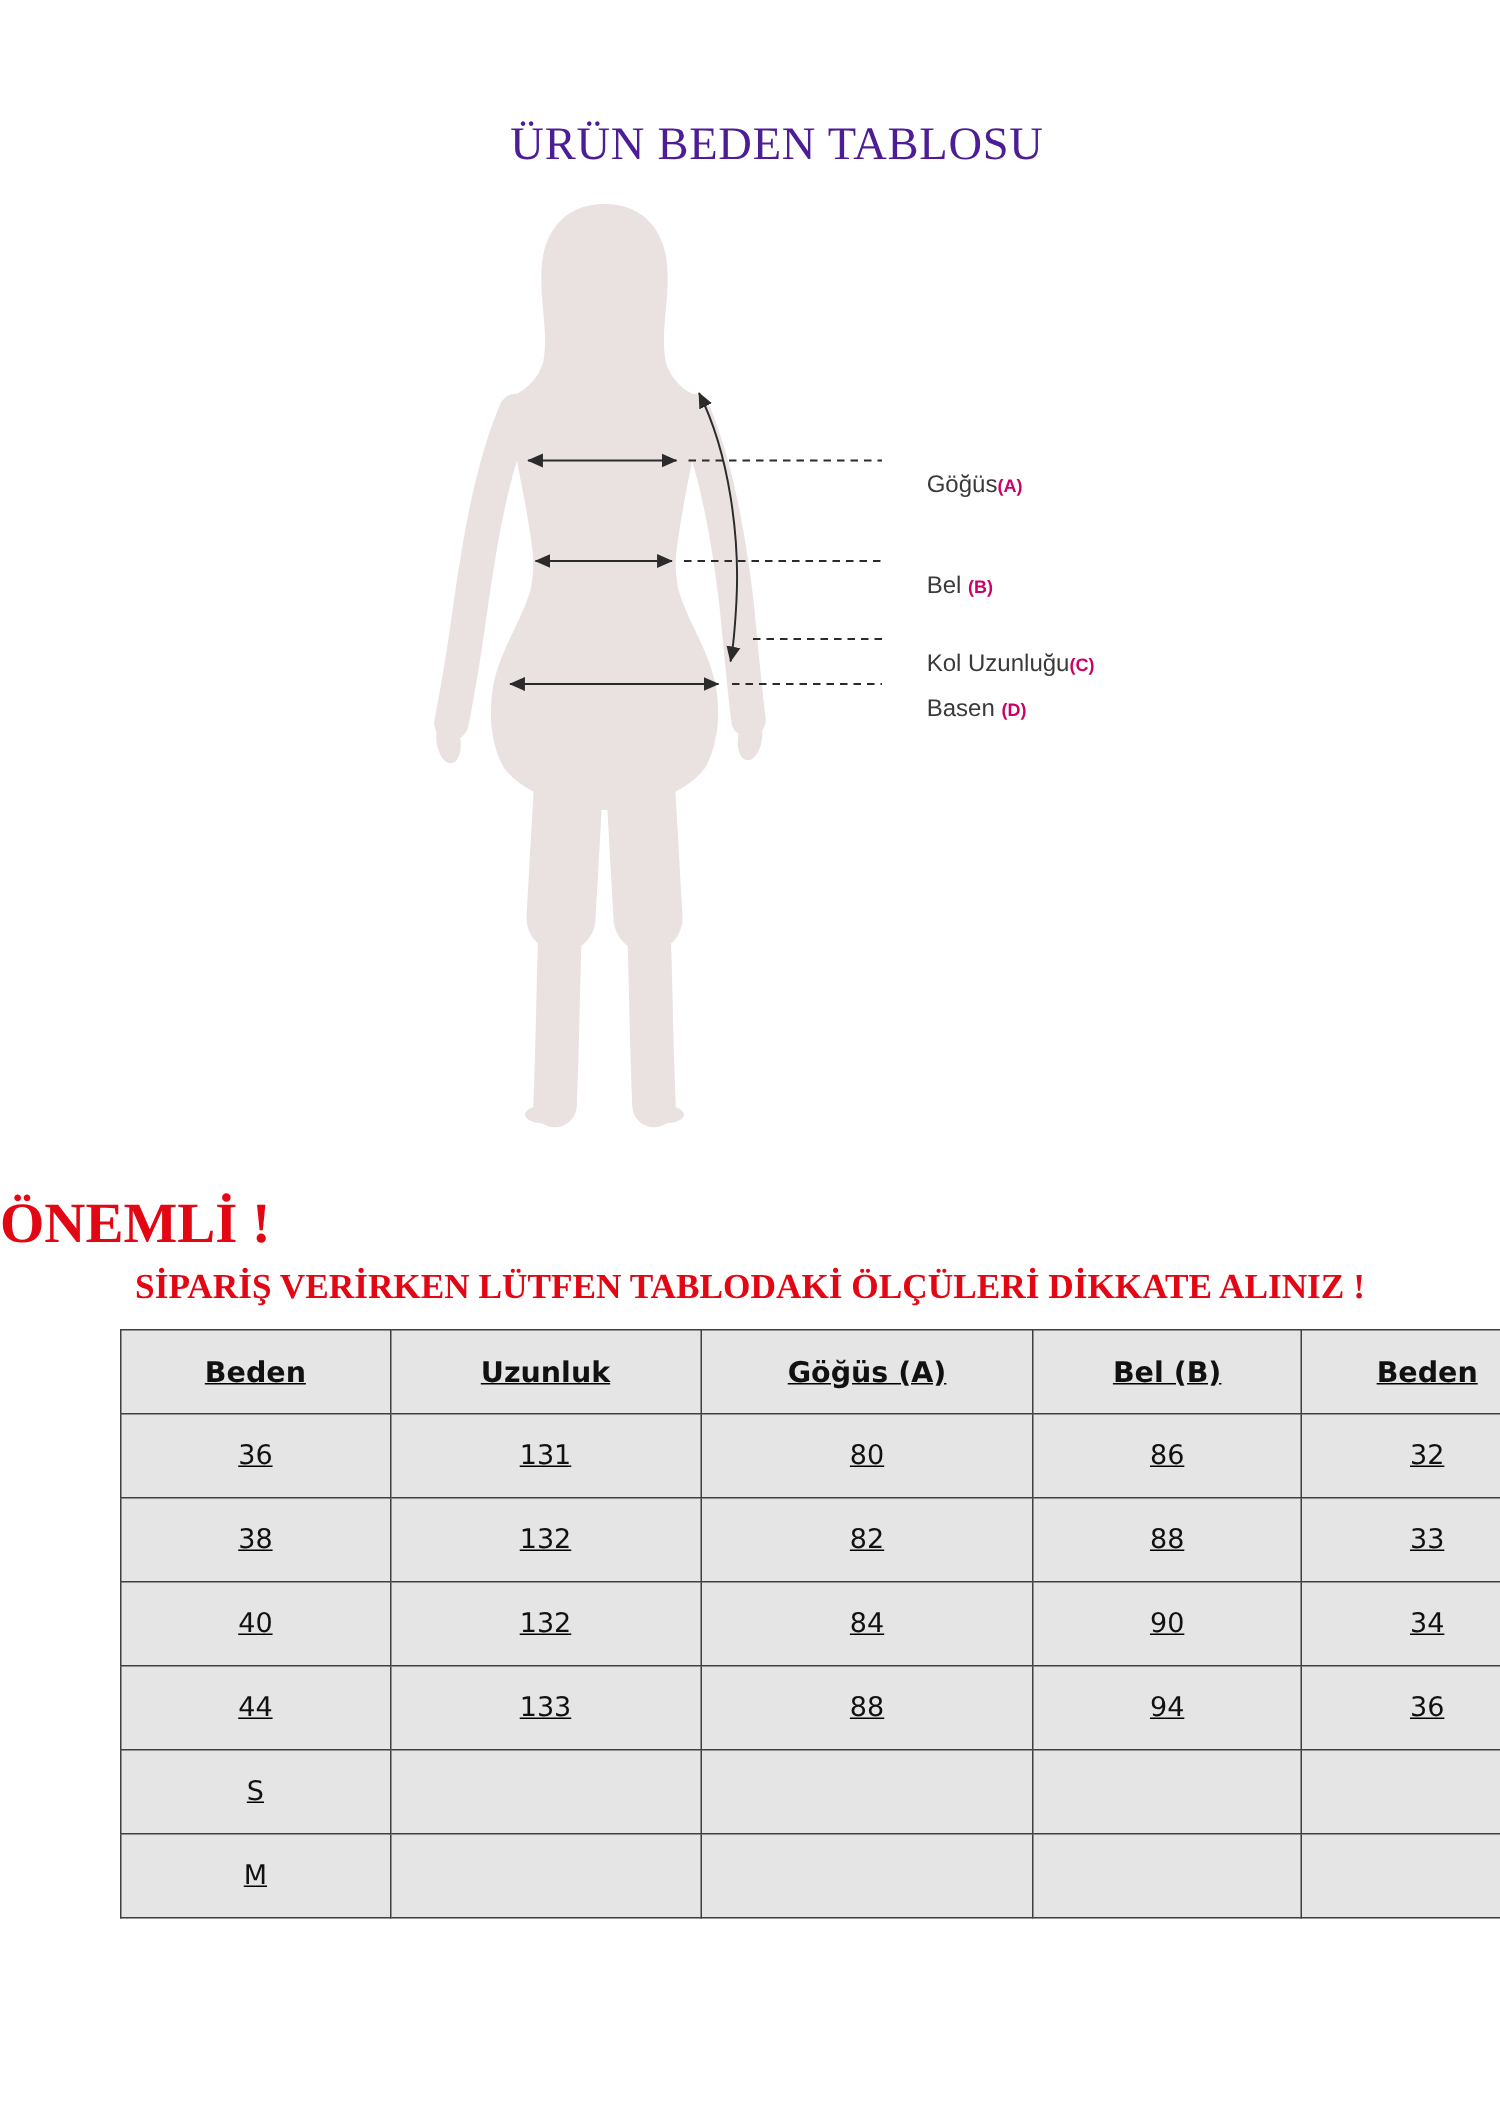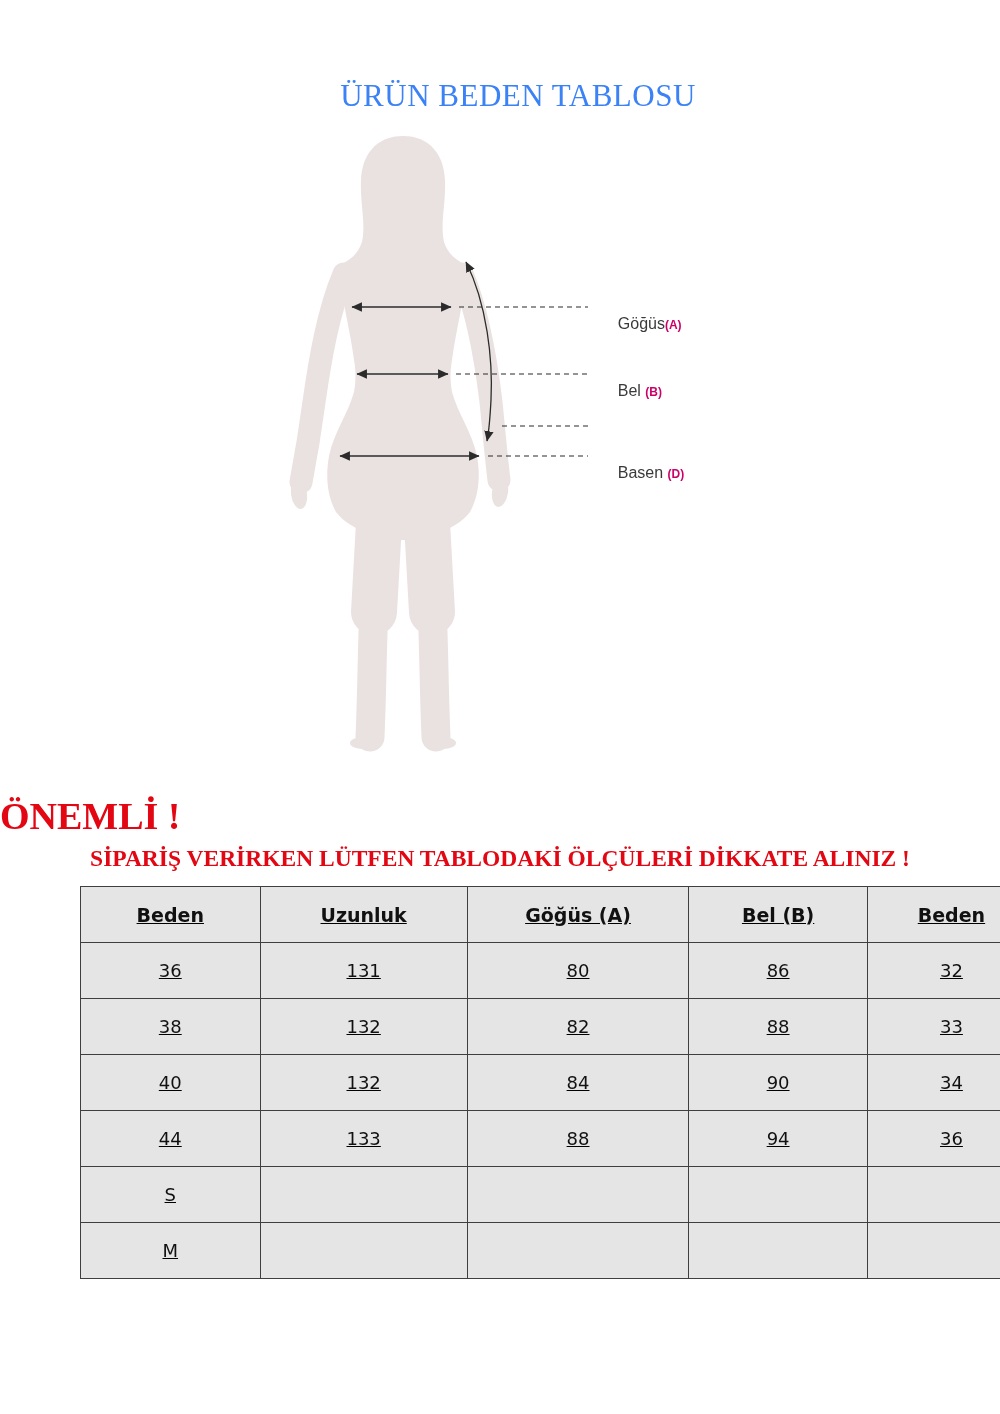--- a/index.html
+++ b/index.html
@@ -16,21 +16,21 @@
   }
 
   .title {
     position: absolute;
     top: 78px; left: 0;
     width: 100%;
     text-align: center;
     font-family: "Liberation Serif", serif;
     font-size: 31px;
     font-weight: 400;
-    color: #3b82f6;
+    color: #4c1d95;
     letter-spacing: 0.5px;
     padding-left: 36px;
   }
 
   .diagram-svg {
     position: absolute;
     left: 0; top: 0;
     width: 1000px; height: 780px;
   }
 
@@ -159,20 +159,23 @@
       <line x1="488" y1="456" x2="588" y2="456"></line>
     </g>
   </svg>
 
   <div class="measure-label" style="left:600px; top:297px;">
     <span>Göğüs</span><span class="letter">(A)</span>
   </div>
   <div class="measure-label" style="left:600px; top:364px;">
     <span>Bel </span><span class="letter">(B)</span>
   </div>
+  <div class="measure-label" style="left:600px; top:416px;">
+    <span>Kol Uzunluğu</span><span class="letter">(C)</span>
+  </div>
   <div class="measure-label" style="left:600px; top:446px;">
     <span>Basen </span><span class="letter">(D)</span>
   </div>
 
   <div class="warn-heading">ÖNEMLİ !</div>
   <div class="warn-sub">SİPARİŞ VERİRKEN LÜTFEN TABLODAKİ ÖLÇÜLERİ DİKKATE ALINIZ !</div>
 
   <table class="size">
     <thead>
       <tr>

